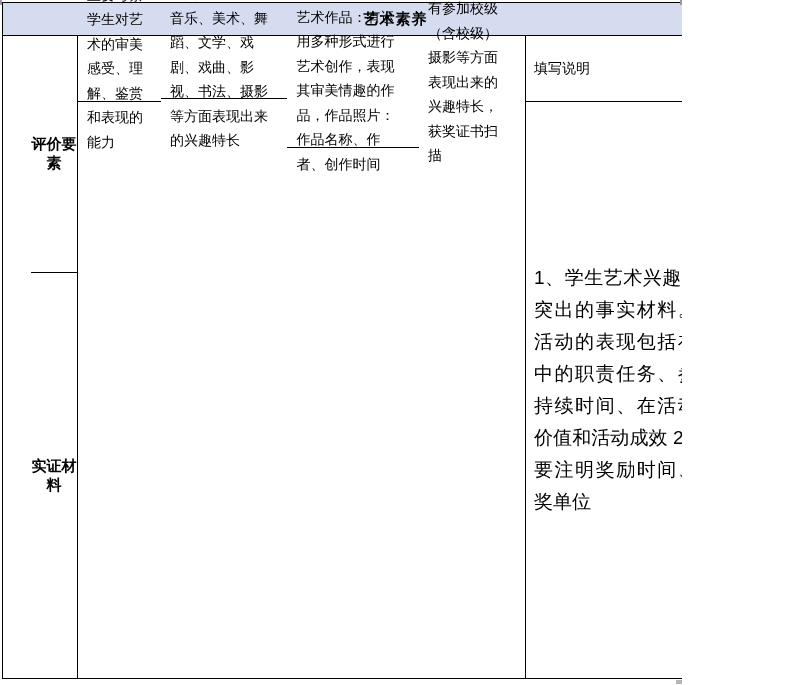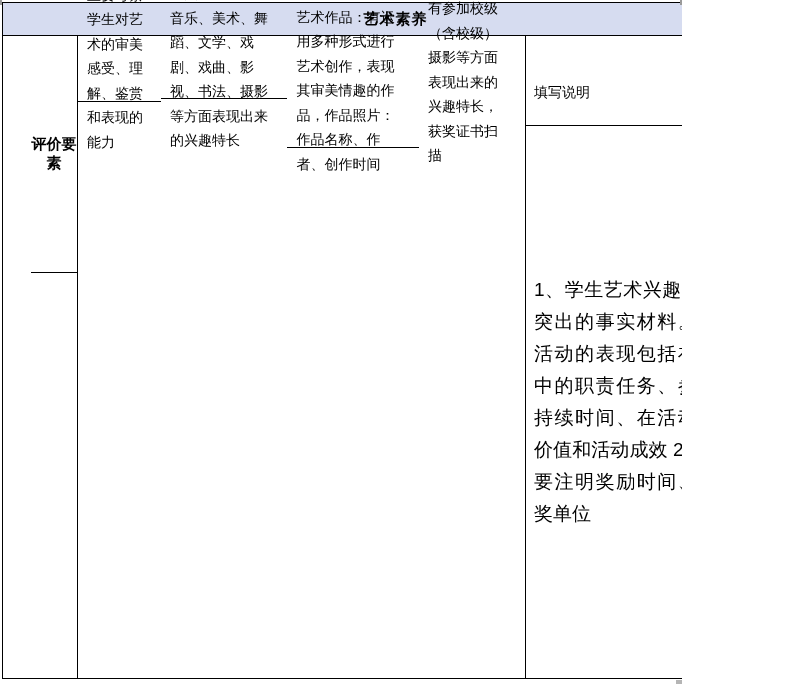--- a/index.html
+++ b/index.html
@@ -83,21 +83,20 @@
     display: flex;
     flex-direction: column;
   }
   .notes-head {
     height: 66px;
     border-bottom: 1px solid #000000;
     display: flex;
     align-items: center;
     padding: 0 8px;
     font-size: 14px;
-    margin-top: 24px;
   }
   .notes-body {
     flex: 1;
     display: flex;
     align-items: center;
     padding: 0 9px 0 8px;
     font-size: 19px;
     line-height: 1.68;
     text-align: justify;
   }
@@ -115,20 +114,21 @@
 
 <div class="page">
   <div class="tbl">
 
     <div class="tbl-header">艺术素养</div>
 
     <div class="tbl-body">
 
       <div class="col-left">
         <div class="section-label s1">评价要素</div>
+        <div class="section-label s2">实证材料</div>
       </div>
 
       <div class="col-mid">
         <div class="mid-cell r1">主要考察学生对艺术的审美感受、理解、鉴赏和表现的能力</div>
         <div class="mid-cell r2">重点 1：记录在音乐、美术、舞蹈、文学、戏剧、戏曲、影视、书法、摄影等方面表现出来的兴趣特长</div>
         <div class="mid-cell r5">艺术作品：有运用多种形式进行艺术创作，表现其审美情趣的作品，作品照片：作品名称、作者、创作时间</div>
         <div class="mid-cell r8">艺术获奖：有参加校级（含校级）摄影等方面表现出来的兴趣特长，获奖证书扫描</div>
       </div>
 
       <div class="col-right">

